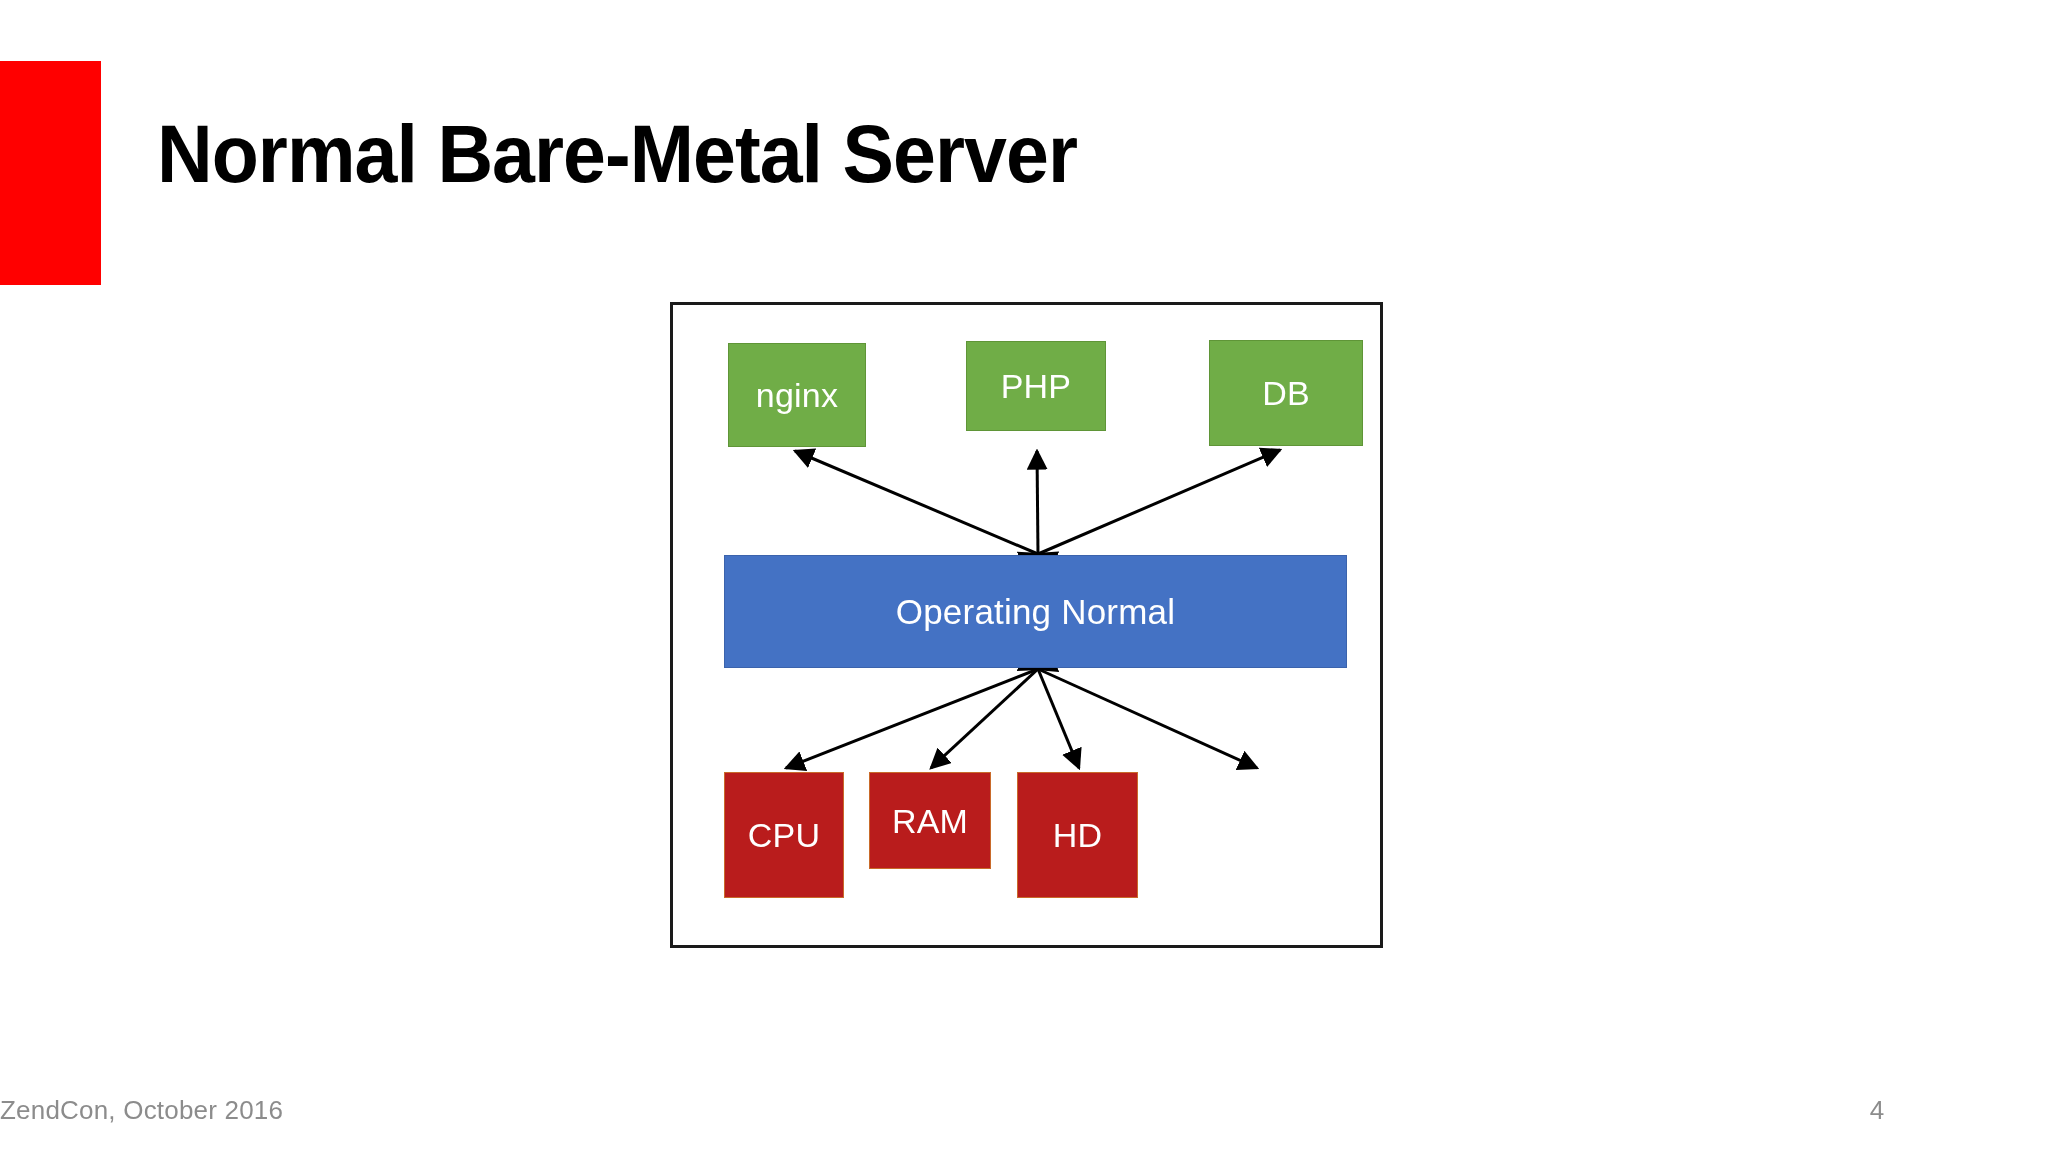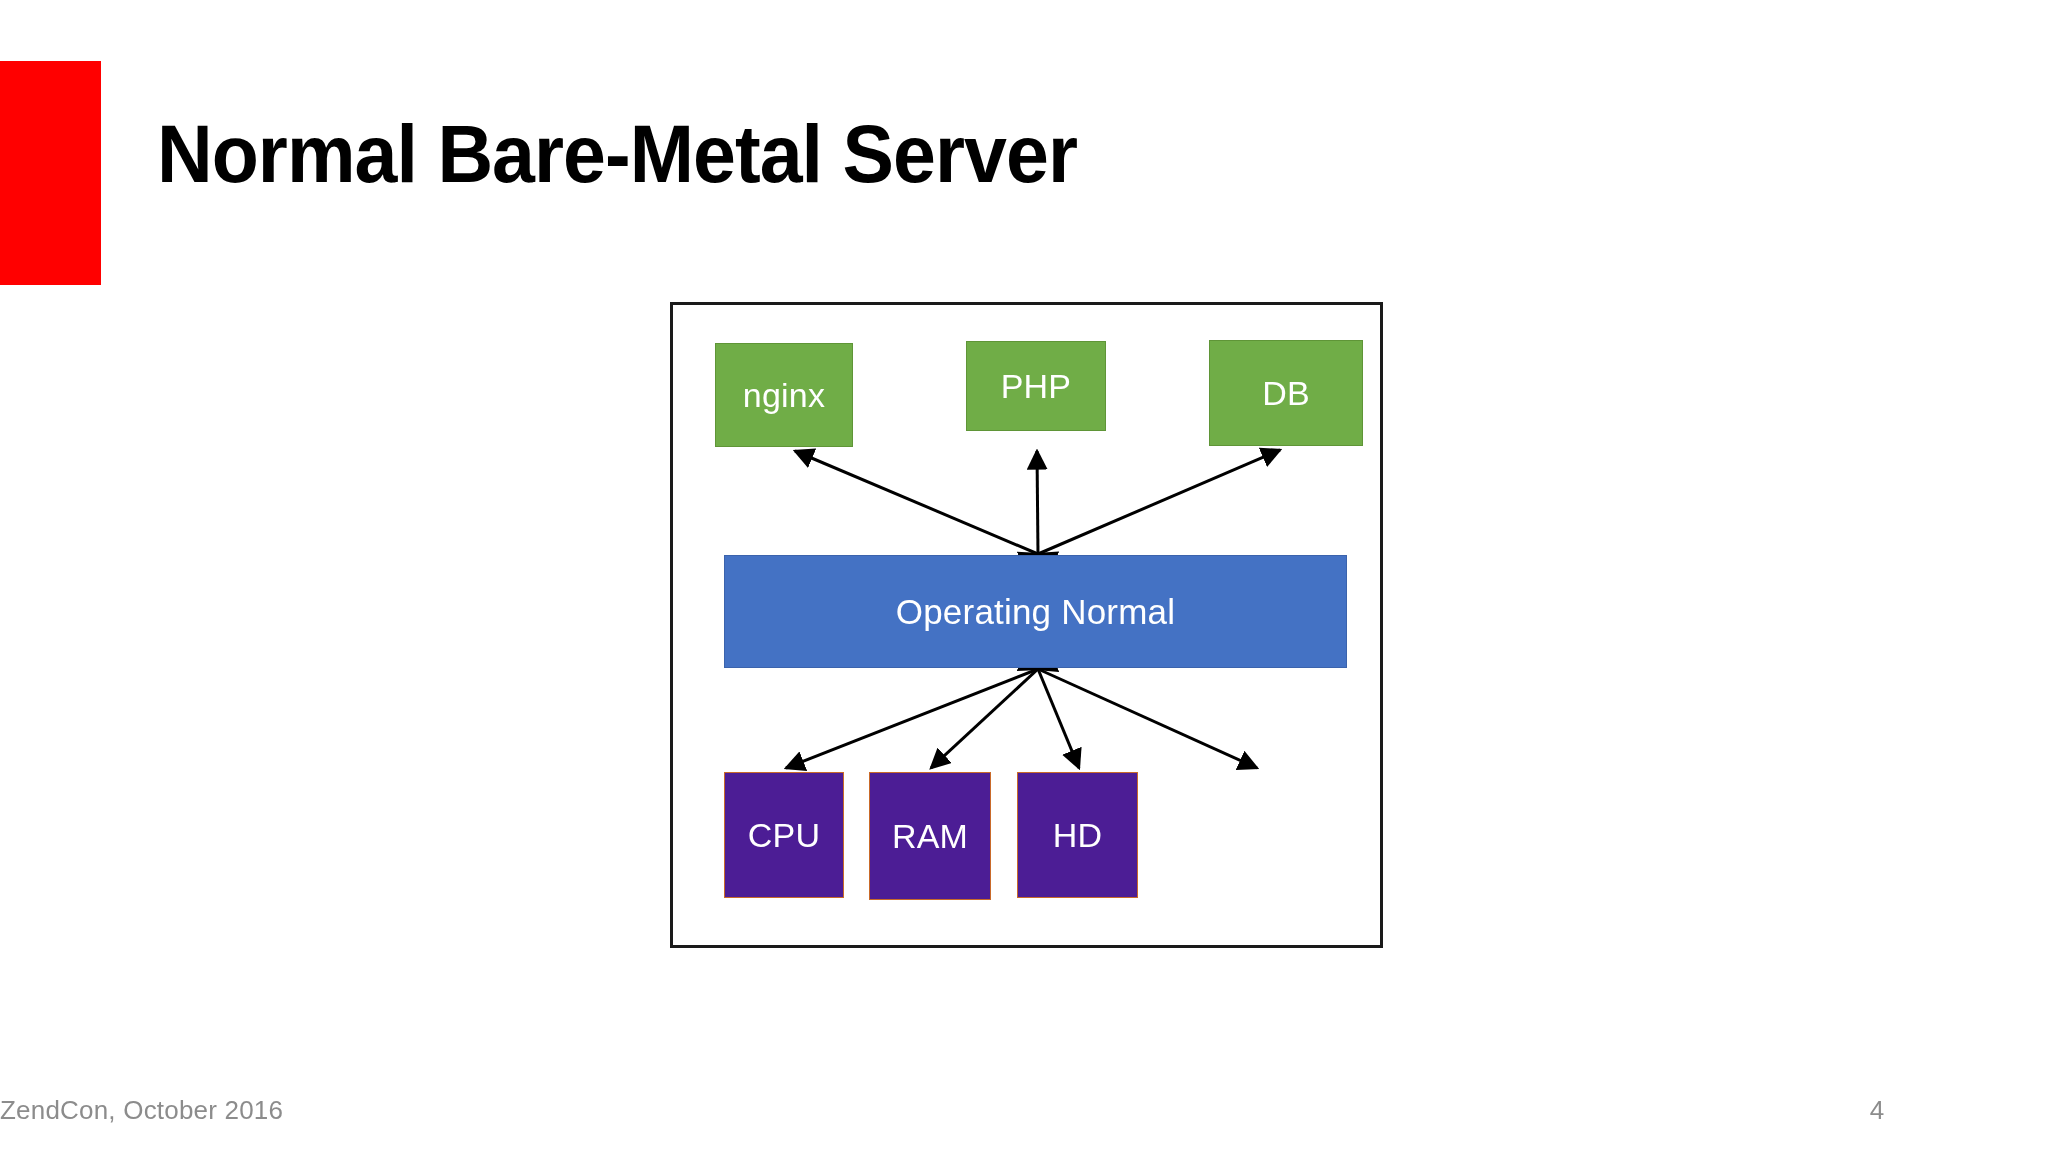--- a/index.html
+++ b/index.html
@@ -84,35 +84,35 @@
   .node.green {
     background: #70AD47;
     border: 1px solid #5F9537;
   }
   .node.blue {
     background: #4472C4;
     border: 1px solid #3B63AC;
     font-size: 35px;
   }
   .node.orange {
-    background: #4c1d95;
+    background: #b91c1c;
     border: 1px solid #C96A2A;
   }
 
   
-  #node-nginx { left: 42px;  top: 38px;  width: 138px; height: 104px; }
+  #node-nginx { left: 55px;  top: 38px;  width: 138px; height: 104px; }
   #node-php   { left: 293px; top: 36px;  width: 140px; height: 90px; }
   #node-db    { left: 536px; top: 35px;  width: 154px; height: 106px; }
 
   
   #node-os { left: 51px; top: 250px; width: 623px; height: 113px; }
 
   
   #node-cpu     { left: 51px;  top: 467px; width: 120px; height: 126px; }
-  #node-ram     { left: 196px; top: 467px; width: 122px; height: 128px; }
+  #node-ram     { left: 196px; top: 467px; width: 122px; height: 97px; }
   #node-hd      { left: 344px; top: 467px; width: 121px; height: 126px; }
   #node-network { left: 492px; top: 467px; width: 182px; height: 126px; }
 
   
   #arrow-layer {
     position: absolute;
     left: 0;
     top: 0;
     width: 713px;
     height: 646px;

